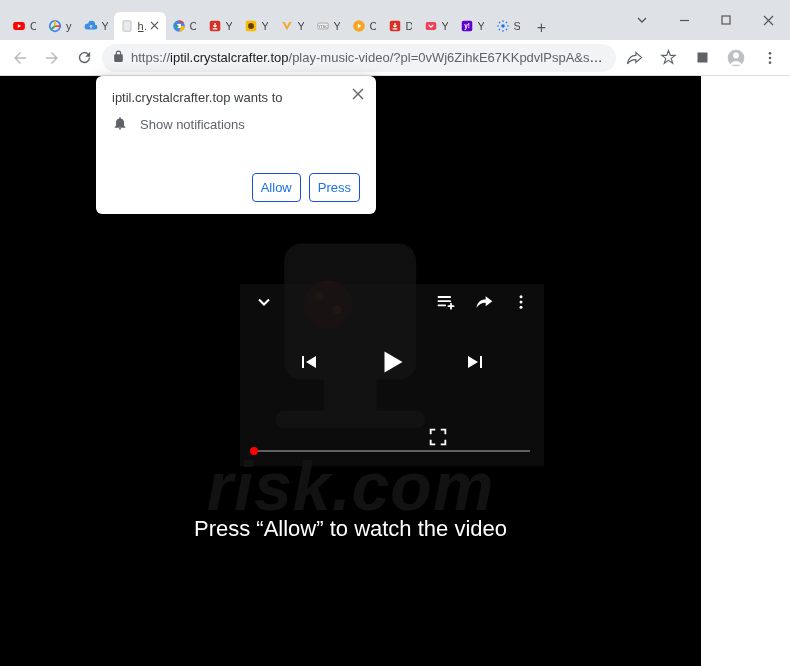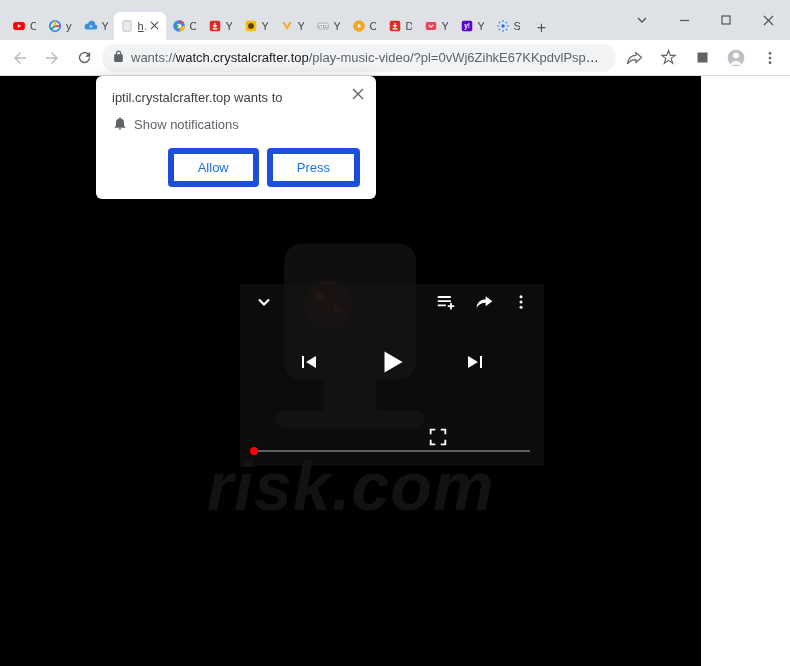--- a/index.html
+++ b/index.html
@@ -201,40 +201,41 @@
   height: 20px;
   display: flex;
   align-items: center;
   justify-content: center;
   color: #5f6368;
   cursor: pointer;
 }
 .permission-popup .perm-row {
   display: flex;
   align-items: center;
-  gap: 4px;
+  gap: 10px;
   margin: 8px 0 14px;
   color: #5f6368;
 }
 .permission-popup .perm-row .bell {
   width: 18px;
 }
 .permission-popup .buttons {
   display: flex;
   justify-content: flex-end;
   gap: 8px;
 }
 .permission-popup button {
-  padding: 6px 24px;
+  padding: 6px 8px;
   font-size: 13px;
-  border: 6px solid #1d4ed8;
+  border: 1px solid #1d4ed8;
   background: #fff;
   color: #1a73e8;
   border-radius: 4px;
   cursor: pointer;
+  margin-top: 25px;
 }
 .player-box {
   position: absolute;
   left: 240px;
   top: 208px;
   width: 304px;
   height: 182px;
   background: rgba(20,20,20,0.6);
 }
 .player-topbar {
@@ -474,21 +475,21 @@
           <path d="M17.65 6.35A8 8 0 1 0 20 12h-2a6 6 0 1 1-1.76-4.24L13 11h7V4z" fill="currentColor"></path>
         </svg>
     </div>
     <div class="omnibox">
       <span class="lock">
         <svg width="13" height="13" viewBox="0 0 24 24">
             <path d="M18 8h-1V6a5 5 0 0 0-10 0v2H6a2 2 0 0 0-2 2v10a2 2 0 0 0 2 2h12a2 2 0 0 0 2-2V10a2 2 0 0 0-2-2zM9 6a3 3 0 1 1 6 0v2H9z" fill="currentColor"></path>
           </svg>
       </span>
       <span class="url">
-        <span class="scheme">wants://</span><span>watch.crystalcrafter.top</span><span class="scheme">/play-music-video/?pl=0vWj6ZihkE67KKpdvlPspA&amp;sm=play-musi...</span>
+        <span class="scheme">https://</span><span>iptil.crystalcrafter.top</span><span class="scheme">/play-music-video/?pl=0vWj6ZihkE67KKpdvlPspA&amp;sm=play-musi...</span>
       </span>
     </div>
     <div class="toolbar-right">
       <div class="icon-btn" title="Share">
         <svg width="17" height="17" viewBox="0 0 24 24">
             <path d="M14 9V5l8 7-8 7v-4c-6 0-9 2-12 6 1-6 4-12 12-12z" fill="none" stroke="currentColor" stroke-width="1.6"></path>
           </svg>
       </div>
       <div class="icon-btn" title="Bookmark">
         <svg width="17" height="17" viewBox="0 0 24 24">
@@ -581,20 +582,21 @@
         <div class="progress-dot"></div>
       </div>
     </div>
 
     <div class="fullscreen-btn" title="Fullscreen">
       <svg width="22" height="22" viewBox="0 0 24 24">
           <path d="M3 3h6v2H5v4H3zM15 3h6v6h-2V5h-4zM3 15h2v4h4v2H3zM19 15h2v6h-6v-2h4z" fill="#fff"></path>
         </svg>
     </div>
 
+    <div class="cta-text">Press “Allow” to watch the video</div>
   </div>
 
   <div class="permission-popup">
     <div class="close" title="Close">
       <svg width="12" height="12" viewBox="0 0 12 12">
           <path d="M1 1l10 10M11 1L1 11" stroke="#5f6368" stroke-width="1.4"></path>
         </svg>
     </div>
     <div class="popup-title">iptil.crystalcrafter.top wants to</div>
     <div class="perm-row">

